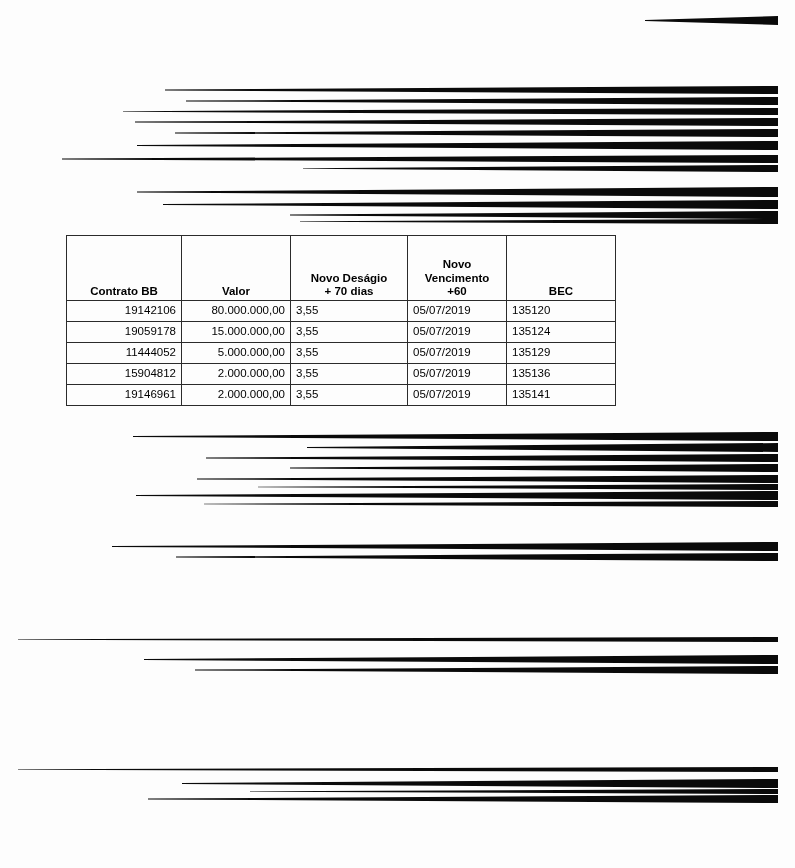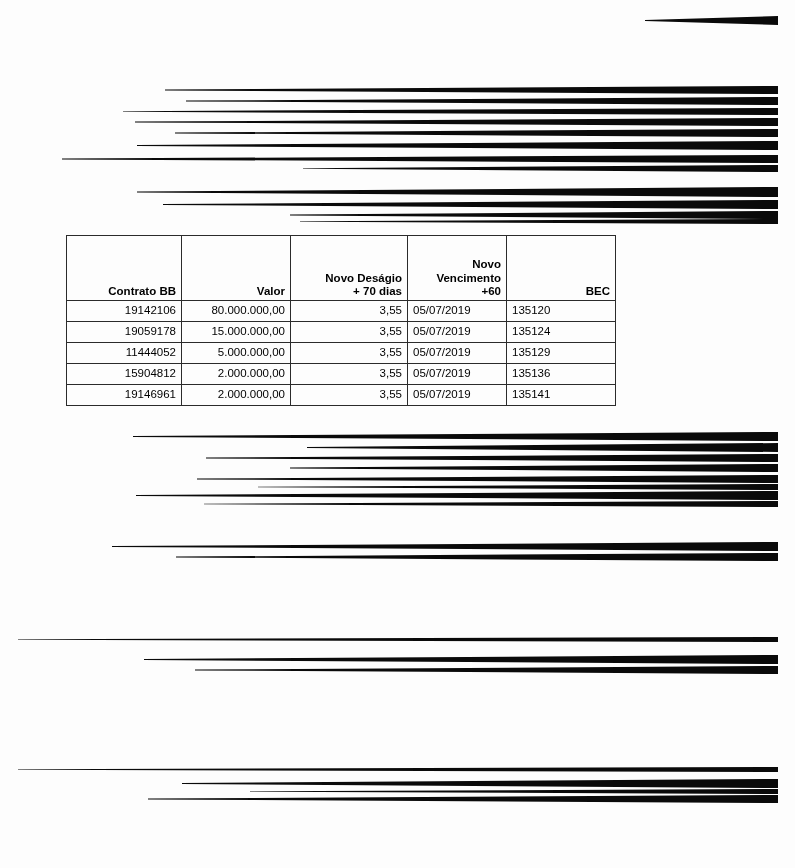--- a/index.html
+++ b/index.html
@@ -49,31 +49,31 @@
   }
   table.doc-table th,
   table.doc-table td {
     border: 1px solid #2b2b2b;
     padding: 1px 5px;
     line-height: 1.18;
     white-space: nowrap;
   }
   table.doc-table thead th {
     font-weight: bold;
-    text-align: right;
+    text-align: center;
     vertical-align: bottom;
     height: 62px;
     font-size: 11.5px;
   }
   table.doc-table tbody td {
     height: 18px;
   }
   .col-contrato { width: 104px; text-align: right; }
   .col-valor    { width: 98px;  text-align: right; }
-  .col-desagio  { width: 106px; text-align: right; }
+  .col-desagio  { width: 106px; }
   .col-venc     { width: 88px;  }
   .col-bec      { width: 98px;  text-align: left; }
 
   th.col-contrato, th.col-valor, th.col-desagio, th.col-venc, th.col-bec {
     text-align: center;
   }
   .hdr-two-line { display: block; }
 </style>
 </head>
 <body>

